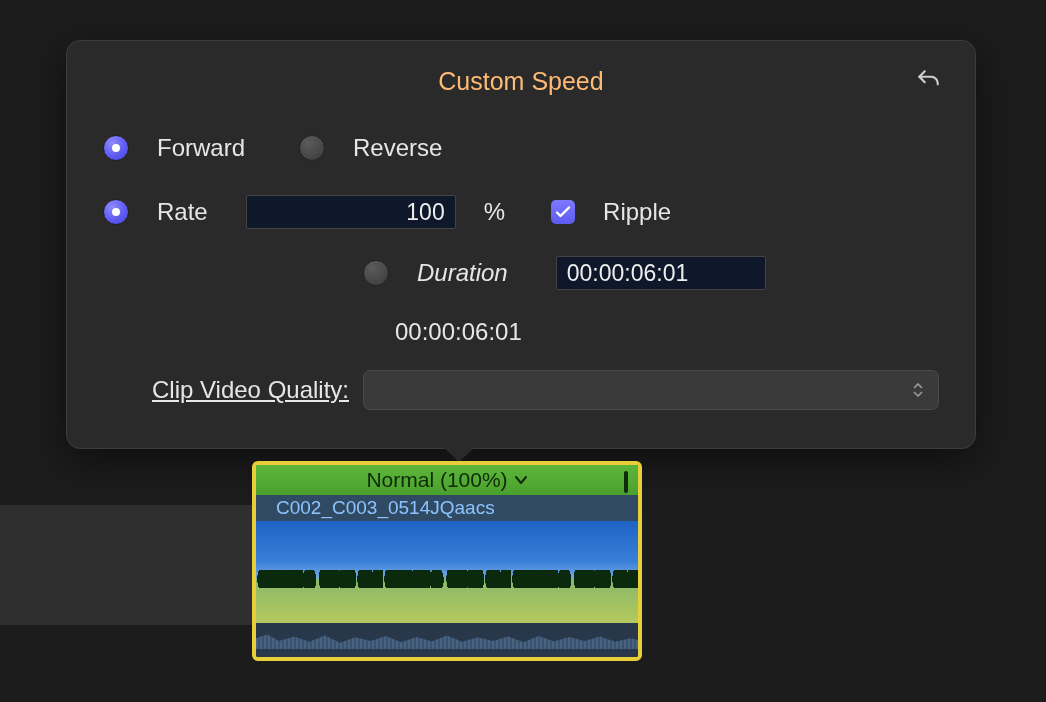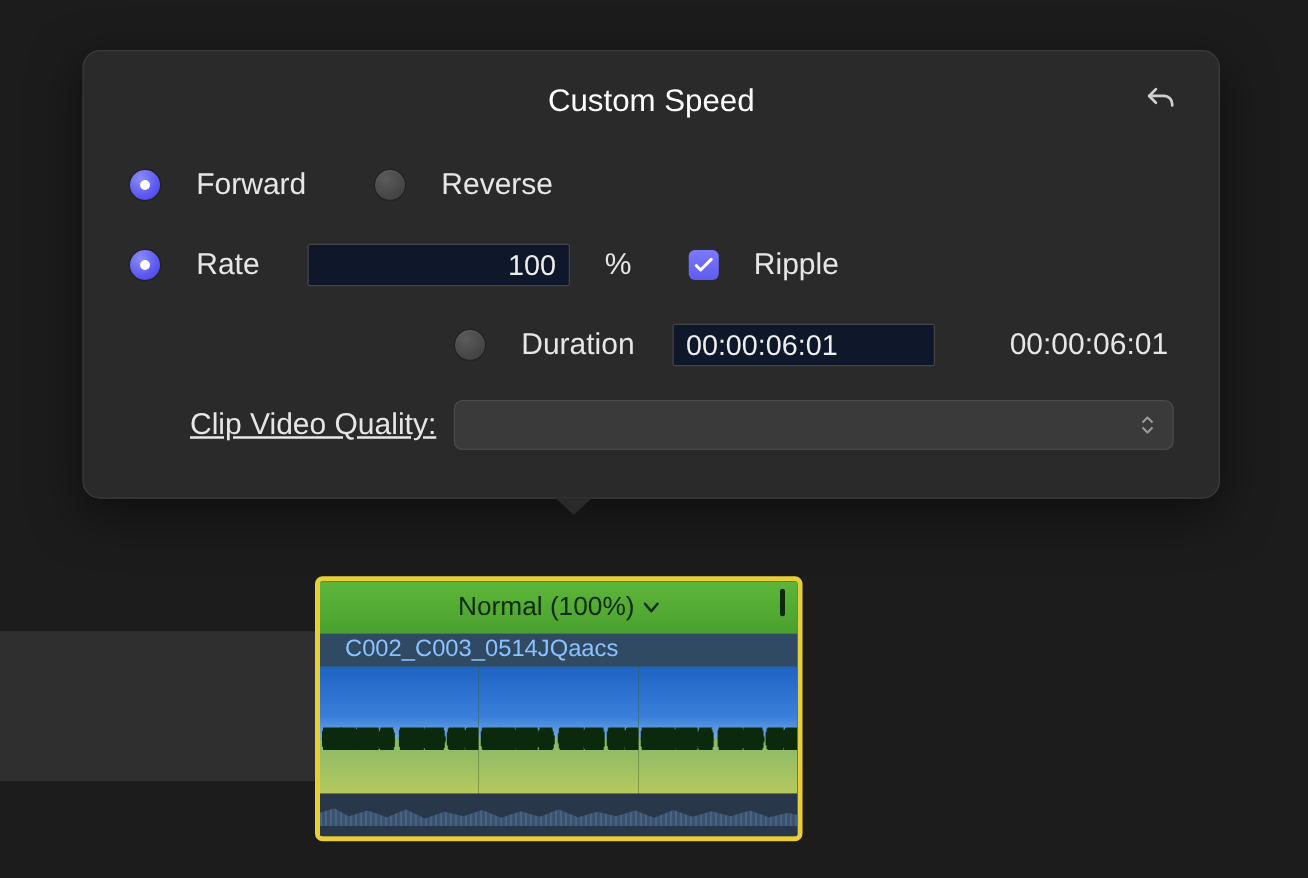--- a/index.html
+++ b/index.html
@@ -22,21 +22,21 @@
     background: #2a2a2a;
     border: 1px solid #3c3c3c;
     border-radius: 14px;
     padding: 26px 36px 32px 36px;
     box-shadow: 0 12px 40px rgba(0,0,0,0.5);
   }
   .popover-title {
     text-align: center;
     font-size: 25px;
     font-weight: 400;
-    color: #ffffff;
+    color: #fdba74;
     margin-bottom: 32px;
   }
   .reset-btn {
     position: absolute;
     top: 22px;
     right: 30px;
     width: 34px;
     height: 34px;
     display: flex;
     align-items: center;
@@ -181,21 +181,21 @@
     position: absolute;
     left: 252px;
     top: 461px;
     width: 390px;
     border: 4px solid #e8cf3a;
     border-radius: 6px;
     overflow: hidden;
     background: #1a2733;
   }
   .clip-speedbar {
-    height: 42px;
+    height: 30px;
     background: linear-gradient(#5db63a, #4aa02e);
     display: flex;
     align-items: center;
     justify-content: center;
     gap: 6px;
     color: #0e2a08;
     font-size: 21px;
     cursor: pointer;
     position: relative;
   }
@@ -287,21 +287,21 @@
           </svg>
       </div>
       <div class="radio-label" style="margin-right:0;">Ripple</div>
     </div>
   </div>
 
   <div class="row">
     <div class="row-label"></div>
     <div class="row-controls">
       <div class="radio"></div>
-      <div class="radio-label" style="margin-right:2px;">Duration</div>
+      <div class="radio-label" style="margin-right:20px;font-style:italic;">Duration</div>
       <input class="text-field tc" type="text" value="00:00:06:01" style="">
       <span class="static-tc">00:00:06:01</span>
     </div>
   </div>
 
   <div class="row" style="margin-bottom:6px;text-decoration:underline;">
     <div class="row-label">Clip Video Quality:</div>
     <div class="row-controls">
       <div class="select">
         <span class="arrows">

